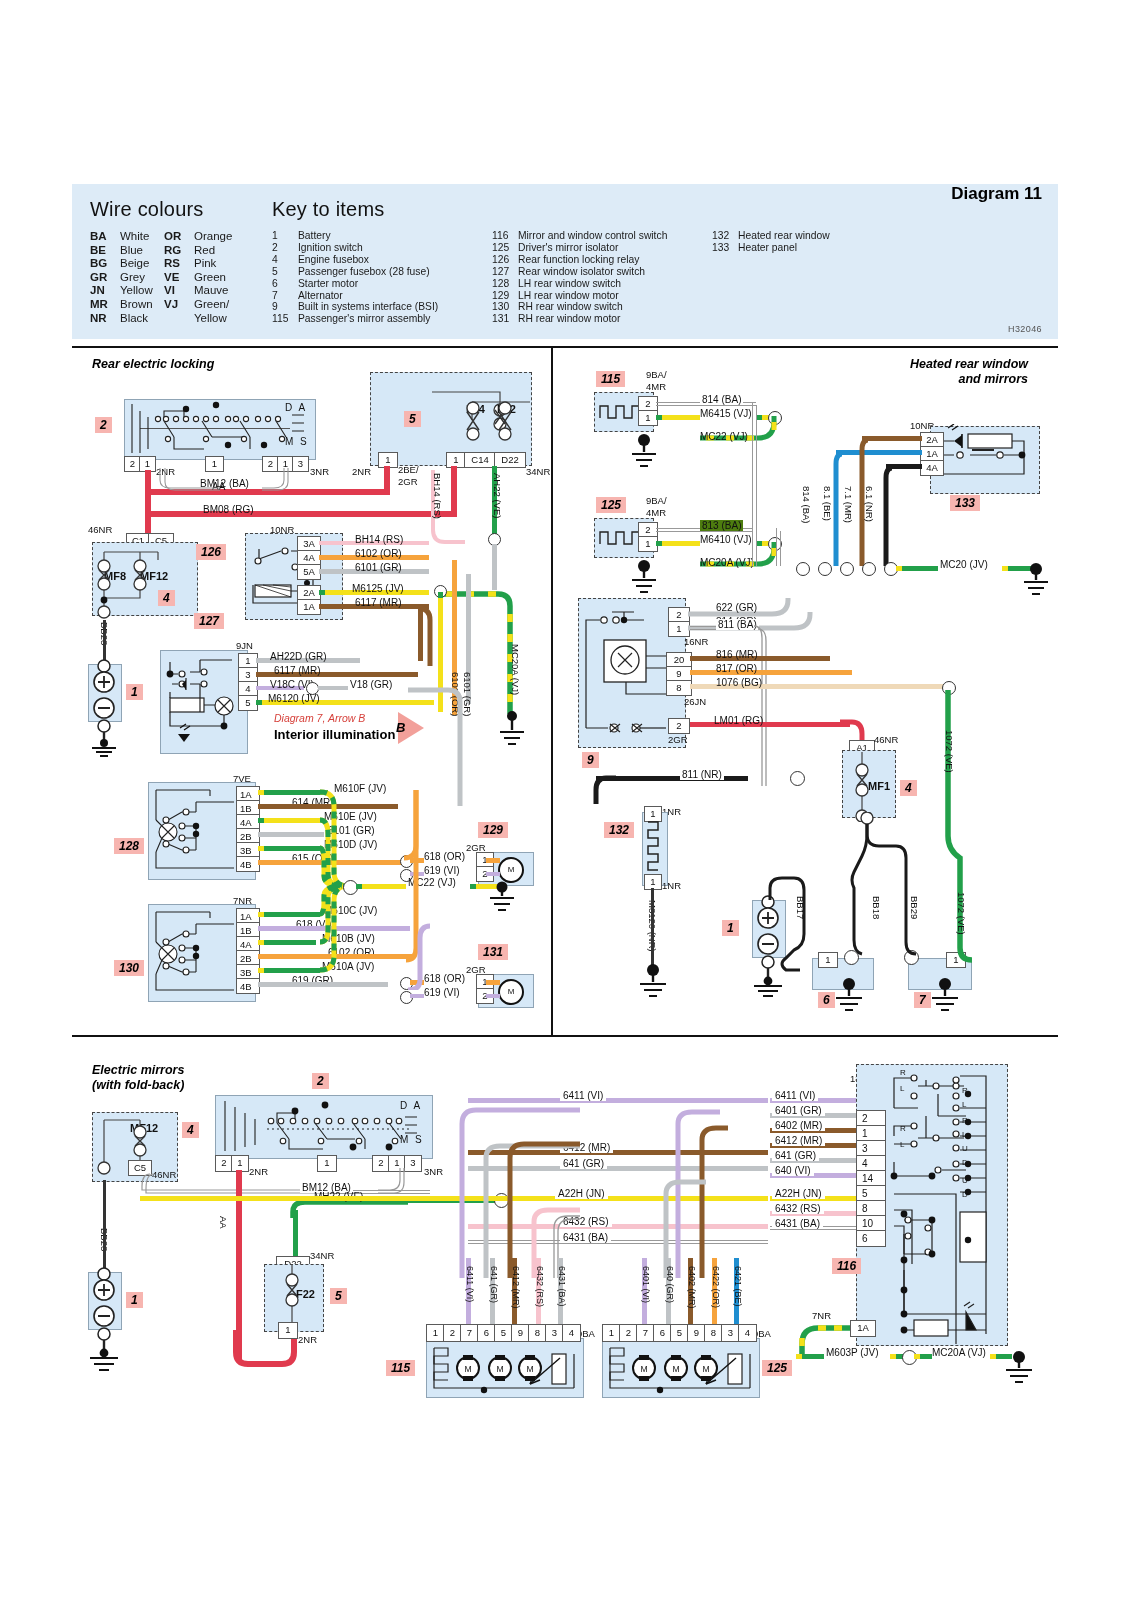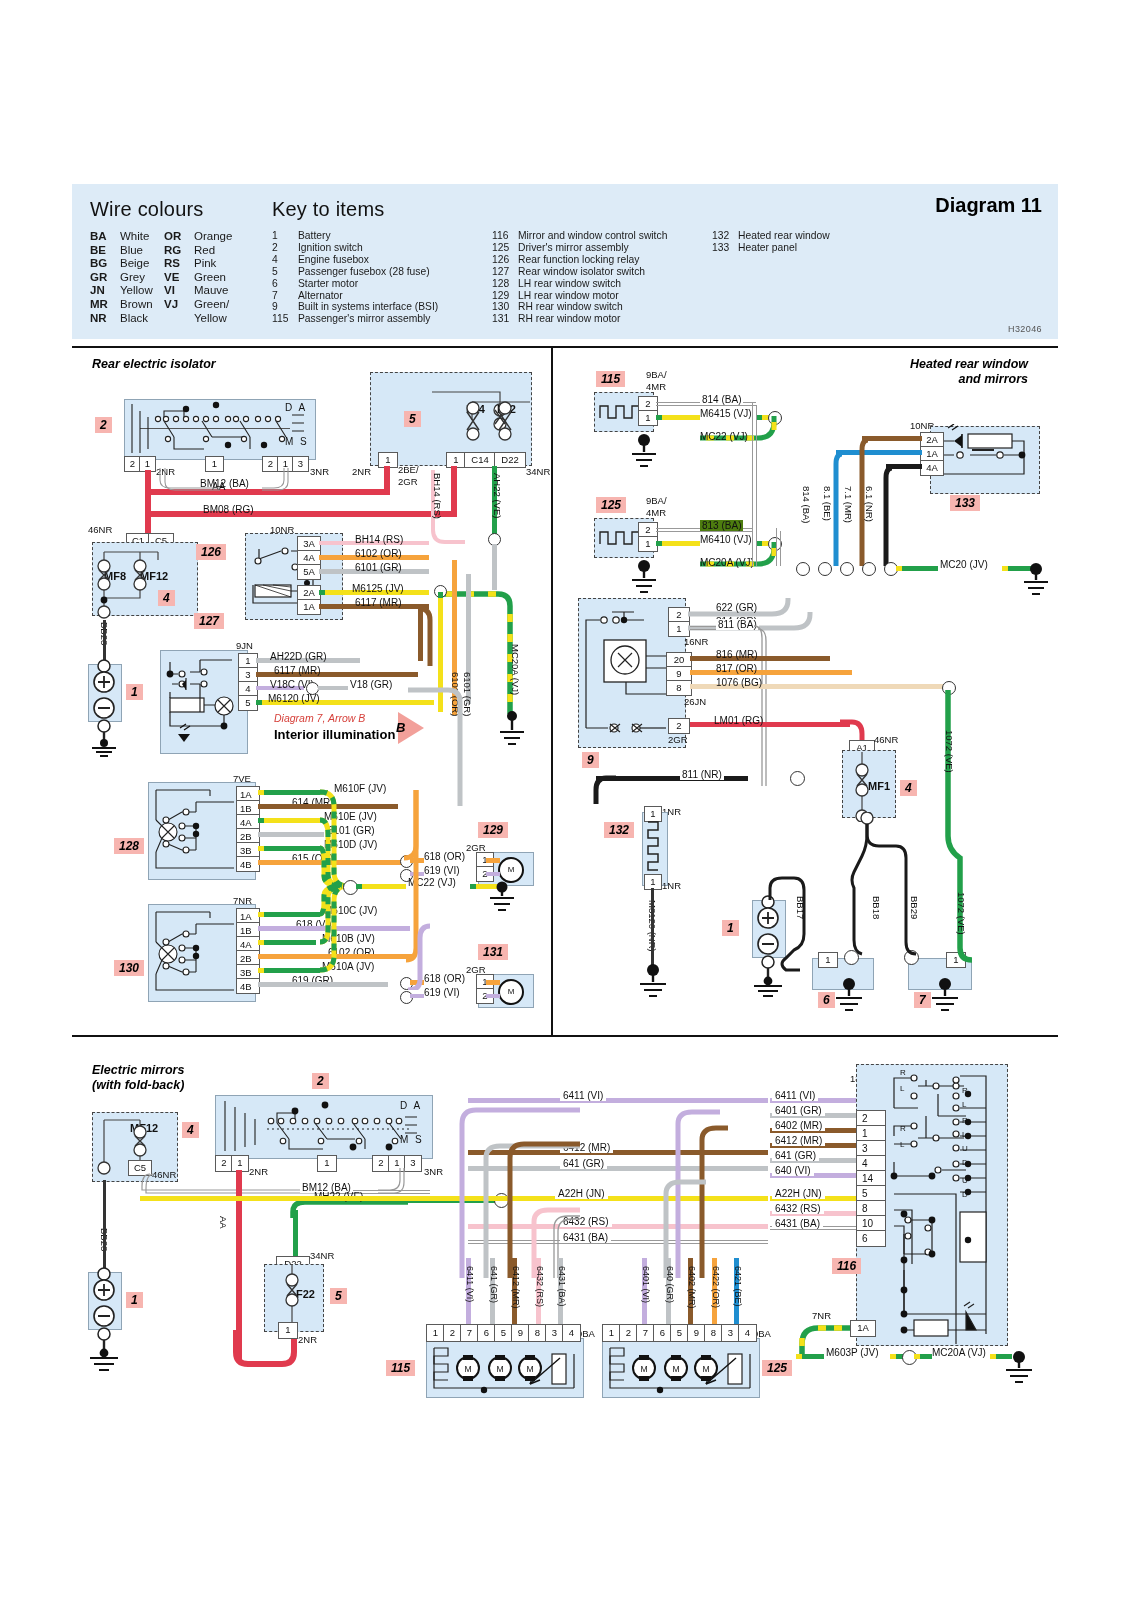--- a/index.html
+++ b/index.html
@@ -4,21 +4,21 @@
 <style>
   html,body{margin:0;padding:0;background:#ffffff;}
   body{font-family:"Liberation Sans",sans-serif;color:#1a1a1a;}
   #page{position:relative;width:1131px;height:1600px;background:#fff;overflow:hidden;}
 
   
   .legend-panel{position:absolute;left:72px;top:184px;width:986px;height:155px;background:#ddebf7;}
   .lg-title{position:absolute;font-size:20px;font-weight:400;color:#111;letter-spacing:.2px;}
   .lg-wc-title{left:18px;top:14px;}
   .lg-ki-title{left:200px;top:14px;}
-  .diagram-no{position:absolute;right:16px;top:10px;font-size:20px;font-weight:bold;color:#000;}
+  .diagram-no{position:absolute;right:16px;top:0;font-size:17px;font-weight:bold;color:#000;}
   .code-id{position:absolute;right:16px;bottom:5px;font-size:9px;color:#555;letter-spacing:.4px;}
 
   .wc-col{position:absolute;font-size:11.5px;line-height:13.6px;}
   .wc-colA{left:18px;top:46px;}
   .wc-colB{left:92px;top:46px;}
   .wc-row{white-space:nowrap;}
   .wc-code{display:inline-block;width:30px;font-weight:bold;}
   .wc-name{display:inline-block;text-align:right;}
 
   .ki-col{position:absolute;font-size:10.3px;line-height:11.9px;}
@@ -93,39 +93,39 @@
         <div class="ki-row"><span class="ki-num">2</span><span class="ki-lbl">Ignition switch</span></div>
         <div class="ki-row"><span class="ki-num">4</span><span class="ki-lbl">Engine fusebox</span></div>
         <div class="ki-row"><span class="ki-num">5</span><span class="ki-lbl">Passenger fusebox (28 fuse)</span></div>
         <div class="ki-row"><span class="ki-num">6</span><span class="ki-lbl">Starter motor</span></div>
         <div class="ki-row"><span class="ki-num">7</span><span class="ki-lbl">Alternator</span></div>
         <div class="ki-row"><span class="ki-num">9</span><span class="ki-lbl">Built in systems interface (BSI)</span></div>
         <div class="ki-row"><span class="ki-num">115</span><span class="ki-lbl">Passenger's mirror assembly</span></div>
       </div>
     <div class="ki-col ki-c2" id="ki-2">
         <div class="ki-row"><span class="ki-num">116</span><span class="ki-lbl">Mirror and window control switch</span></div>
-        <div class="ki-row"><span class="ki-num">125</span><span class="ki-lbl">Driver's mirror assembly</span></div>
+        <div class="ki-row"><span class="ki-num">125</span><span class="ki-lbl">Driver's mirror isolator</span></div>
         <div class="ki-row"><span class="ki-num">126</span><span class="ki-lbl">Rear function locking relay</span></div>
         <div class="ki-row"><span class="ki-num">127</span><span class="ki-lbl">Rear window isolator switch</span></div>
         <div class="ki-row"><span class="ki-num">128</span><span class="ki-lbl">LH rear window switch</span></div>
         <div class="ki-row"><span class="ki-num">129</span><span class="ki-lbl">LH rear window motor</span></div>
         <div class="ki-row"><span class="ki-num">130</span><span class="ki-lbl">RH rear window switch</span></div>
         <div class="ki-row"><span class="ki-num">131</span><span class="ki-lbl">RH rear window motor</span></div>
       </div>
     <div class="ki-col ki-c3" id="ki-3">
         <div class="ki-row"><span class="ki-num">132</span><span class="ki-lbl">Heated rear window</span></div>
         <div class="ki-row"><span class="ki-num">133</span><span class="ki-lbl">Heater panel</span></div>
       </div>
   </div>
 
   <div class="hr-full" style="left:72px;top:346px;width:986px;height:1.6px;"></div>
   <div class="vr" style="left:551px;top:346px;width:1.6px;height:690px;"></div>
   <div class="hr-full" style="left:72px;top:1035px;width:986px;height:1.6px;"></div>
 
-  <div class="sec-title" style="left:92px;top:357px;">Rear electric isolator</div>
+  <div class="sec-title" style="left:92px;top:357px;">Rear electric locking</div>
 
   <div class="itemno" style="left:95px;top:417px;">2</div>
   <div class="blue-box" style="left:124px;top:399px;width:190px;height:59px;"></div>
   <div class="ms-lbl" style="left:285px;top:402px;font-size:10px;">D A</div>
   <div class="ms-lbl" style="left:285px;top:436px;font-size:10px;">M S</div>
   <div class="linek" style="left:140px;top:428px;width:150px;height:1px;background:#555;"></div>
   <svg style="position:absolute;left:124px;top:399px;" width="190" height="59">
     <g stroke="#222" stroke-width="1.1" fill="none">
       <path d="M8 5 L8 54 M16 12 L16 54 M24 18 L24 50"></path>
       <path d="M40 22 L50 38 M78 22 L88 38 M116 22 L126 38 M152 22 L162 38"></path>

